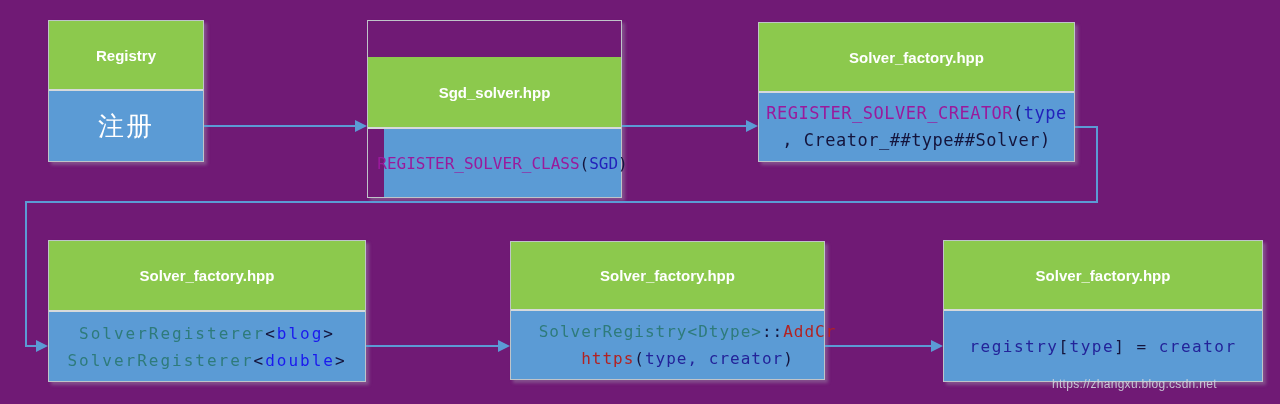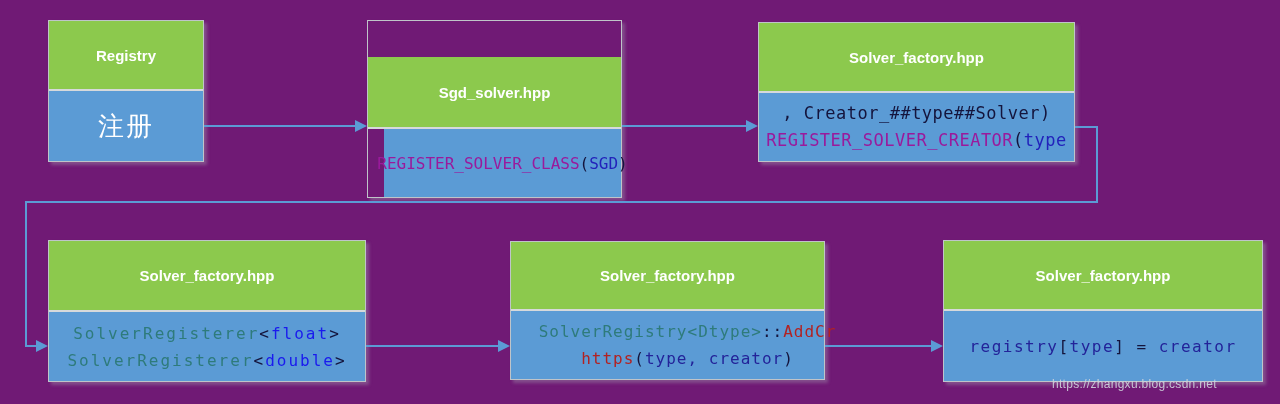--- a/index.html
+++ b/index.html
@@ -73,31 +73,31 @@
     <div class="bdy" style="height:68px;margin-left:16px;">
       <div class="code-line"><span class="c-purple">REGISTER_SOLVER_CLASS</span><span class="c-dark">(</span><span class="c-kwblue">SGD</span><span class="c-dark">)</span></div>
     </div>
   </div>
 
   <div class="node fs17" style="left:758px;top:22px;width:317px;">
     <div class="hdr" style="height:70px;">
       <span>Solver_factory.hpp</span>
     </div>
     <div class="bdy" style="height:68px;">
+      <div class="code-line"><span class="c-purple">REGISTER_SOLVER_CREATOR</span><span class="c-dark">(</span><span class="c-kwblue">type</span></div>
       <div class="code-line"><span class="c-dark">, Creator_##type##Solver)</span></div>
-      <div class="code-line"><span class="c-purple">REGISTER_SOLVER_CREATOR</span><span class="c-dark">(</span><span class="c-kwblue">type</span></div>
     </div>
   </div>
 
   <div class="node ls2" style="left:48px;top:240px;width:318px;">
     <div class="hdr" style="height:71px;">
       <span>Solver_factory.hpp</span>
     </div>
     <div class="bdy" style="height:69px;">
-      <div class="code-line"><span class="c-teal">SolverRegisterer</span><span class="c-dark">&lt;</span><span class="c-bblue">float</span><span class="c-dark">&gt;</span></div>
+      <div class="code-line"><span class="c-teal">SolverRegisterer</span><span class="c-dark">&lt;</span><span class="c-bblue">blog</span><span class="c-dark">&gt;</span></div>
       <div class="code-line"><span class="c-teal">SolverRegisterer</span><span class="c-dark">&lt;</span><span class="c-bblue">double</span><span class="c-dark">&gt;</span></div>
     </div>
   </div>
 
   <div class="node ls1" style="left:510px;top:241px;width:315px;">
     <div class="hdr" style="height:69px;">
       <span>Solver_factory.hpp</span>
     </div>
     <div class="bdy" style="height:68px;padding-left:40px;">
       <div class="code-line"><span class="c-teal">SolverRegistry</span><span class="c-teal">&lt;Dtype&gt;</span><span class="c-dark">::</span><span class="c-red">AddCr</span></div>

